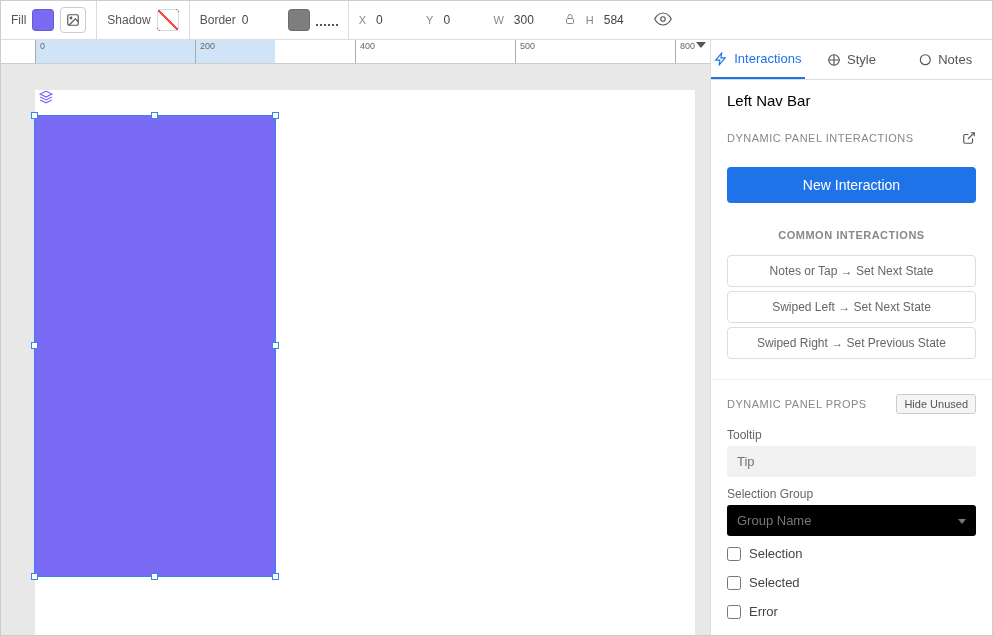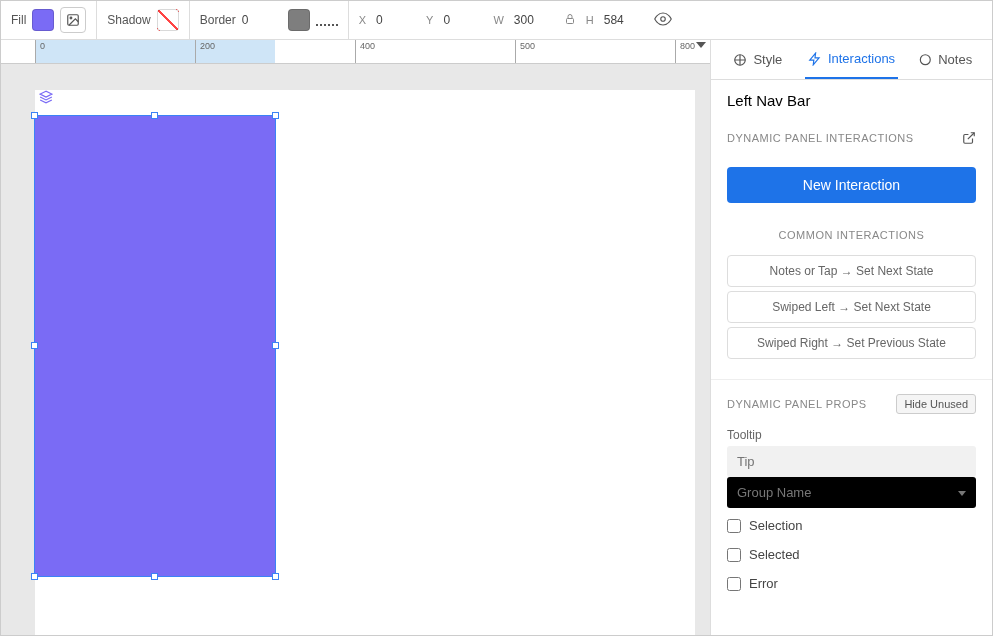--- a/index.html
+++ b/index.html
@@ -33,21 +33,21 @@
   .h-sw { bottom: -4px; left: -4px; } .h-s { bottom: -4px; left: calc(50% - 4px); } .h-se { bottom: -4px; right: -4px; }
   
   .side { width: 282px; border-left: 1px solid #ddd; background: #fff; overflow-y: auto; font-size: 13px; }
   .tabs { display: flex; height: 40px; border-bottom: 1px solid #ddd; }
   .tab { flex: 1; display: flex; align-items: center; justify-content: center; gap: 6px; color: #555; cursor: pointer; font-size: 13px; }
   .tab.active { color: #1e73e8; border-bottom: 2px solid #1e73e8; }
   .elem-name { padding: 12px 16px; font-size: 15px; font-weight: 500; }
   .sect-head { padding: 10px 16px; font-size: 11px; letter-spacing: 0.5px; color: #888; display: flex; justify-content: space-between; align-items: center; }
   .popout-icon { width: 14px; height: 14px; }
   .new-int-btn { margin: 12px 16px 16px; padding: 10px; background: #1e73e8; color: #fff; border: none; border-radius: 4px; font-size: 14px; font-weight: 500; width: calc(100% - 32px); cursor: pointer; }
-  .common-head { text-align: center; font-size: 11px; letter-spacing: 0.5px; color: #888; padding: 10px 0; }
+  .common-head { text-align: center; font-size: 11px; letter-spacing: 0.5px; color: #888; padding: 10px 0; font-weight: bold; }
   .common-btn { margin: 4px 16px; padding: 8px; border: 1px solid #ddd; border-radius: 4px; background: #fff; color: #666; font-size: 12px; text-align: center; cursor: pointer; }
   .hr { border-top: 1px solid #eee; margin-top: 20px; }
   .props-head { display: flex; justify-content: space-between; align-items: center; padding: 14px 16px 4px; }
   .props-head .lbl { font-size: 11px; letter-spacing: 0.5px; color: #888; }
   .hide-btn { font-size: 11px; padding: 3px 7px; border: 1px solid #ccc; background: #f5f5f5; border-radius: 3px; color: #555; cursor: pointer; }
   .field-lbl { padding: 10px 16px 4px; font-size: 12px; color: #666; }
   .text-input { margin: 0 16px; width: calc(100% - 32px); padding: 8px 10px; background: #f1f1f1; border: none; border-radius: 3px; font-size: 13px; color: #8b5cf6; }
   .select-wrap { margin: 0 16px; width: calc(100% - 32px); position: relative; }
   .select-wrap select { width: 100%; padding: 8px 10px; background: #000000; border: none; border-radius: 3px; font-size: 13px; color: #777; appearance: none; }
   .select-wrap::after { content: ""; position: absolute; right: 10px; top: 14px; border-left: 4px solid transparent; border-right: 4px solid transparent; border-top: 5px solid #777; pointer-events: none;}
@@ -133,32 +133,32 @@
       <div class="handle h-w"></div>
       <div class="handle h-e"></div>
       <div class="handle h-sw"></div>
       <div class="handle h-s"></div>
       <div class="handle h-se"></div>
     </div>
   </div>
 
   <div class="side">
     <div class="tabs">
+      <div class="tab active">
+        <svg width="14" height="14" viewBox="0 0 24 24" fill="none" stroke="currentColor" stroke-width="2">
+            <path d="M13 2L3 14h7l-1 8 10-12h-7l1-8z"></path>
+          </svg>
+        <span>Interactions</span>
+      </div>
       <div class="tab">
         <svg width="14" height="14" viewBox="0 0 24 24" fill="none" stroke="currentColor" stroke-width="2">
             <circle cx="12" cy="12" r="9"></circle>
             <path d="M12 3v18M3 12h18"></path>
           </svg>
         <span>Style</span>
-      </div>
-      <div class="tab active">
-        <svg width="14" height="14" viewBox="0 0 24 24" fill="none" stroke="currentColor" stroke-width="2">
-            <path d="M13 2L3 14h7l-1 8 10-12h-7l1-8z"></path>
-          </svg>
-        <span>Interactions</span>
       </div>
       <div class="tab">
         <svg width="14" height="14" viewBox="0 0 24 24" fill="none" stroke="currentColor" stroke-width="2">
             <path d="M21 11.5a8.38 8.38 0 0 1-8.5 8.5A8.5 8.5 0 1 1 21 11.5z"></path>
           </svg>
         <span>Notes</span>
       </div>
     </div>
     <div class="elem-name">Left Nav Bar</div>
     <div class="sect-head">
@@ -176,20 +176,21 @@
     <div class="common-btn">Notes or Tap → Set Next State</div>
     <div class="common-btn">Swiped Left → Set Next State</div>
     <div class="common-btn">Swiped Right → Set Previous State</div>
     <div class="hr"></div>
     <div class="props-head">
       <span class="lbl">DYNAMIC PANEL PROPS</span>
       <button class="hide-btn">Hide Unused</button>
     </div>
     <div class="field-lbl">Tooltip</div>
     <input class="text-input" placeholder="Tip" style="">
+    <div class="field-lbl">Selection Group</div>
     <div class="select-wrap">
       <select>
         <option>Group Name</option>
       </select>
     </div>
     <div class="checks">
       <label class="chk">
           <input type="checkbox" style="">
           <span>Selection</span>
         </label>

